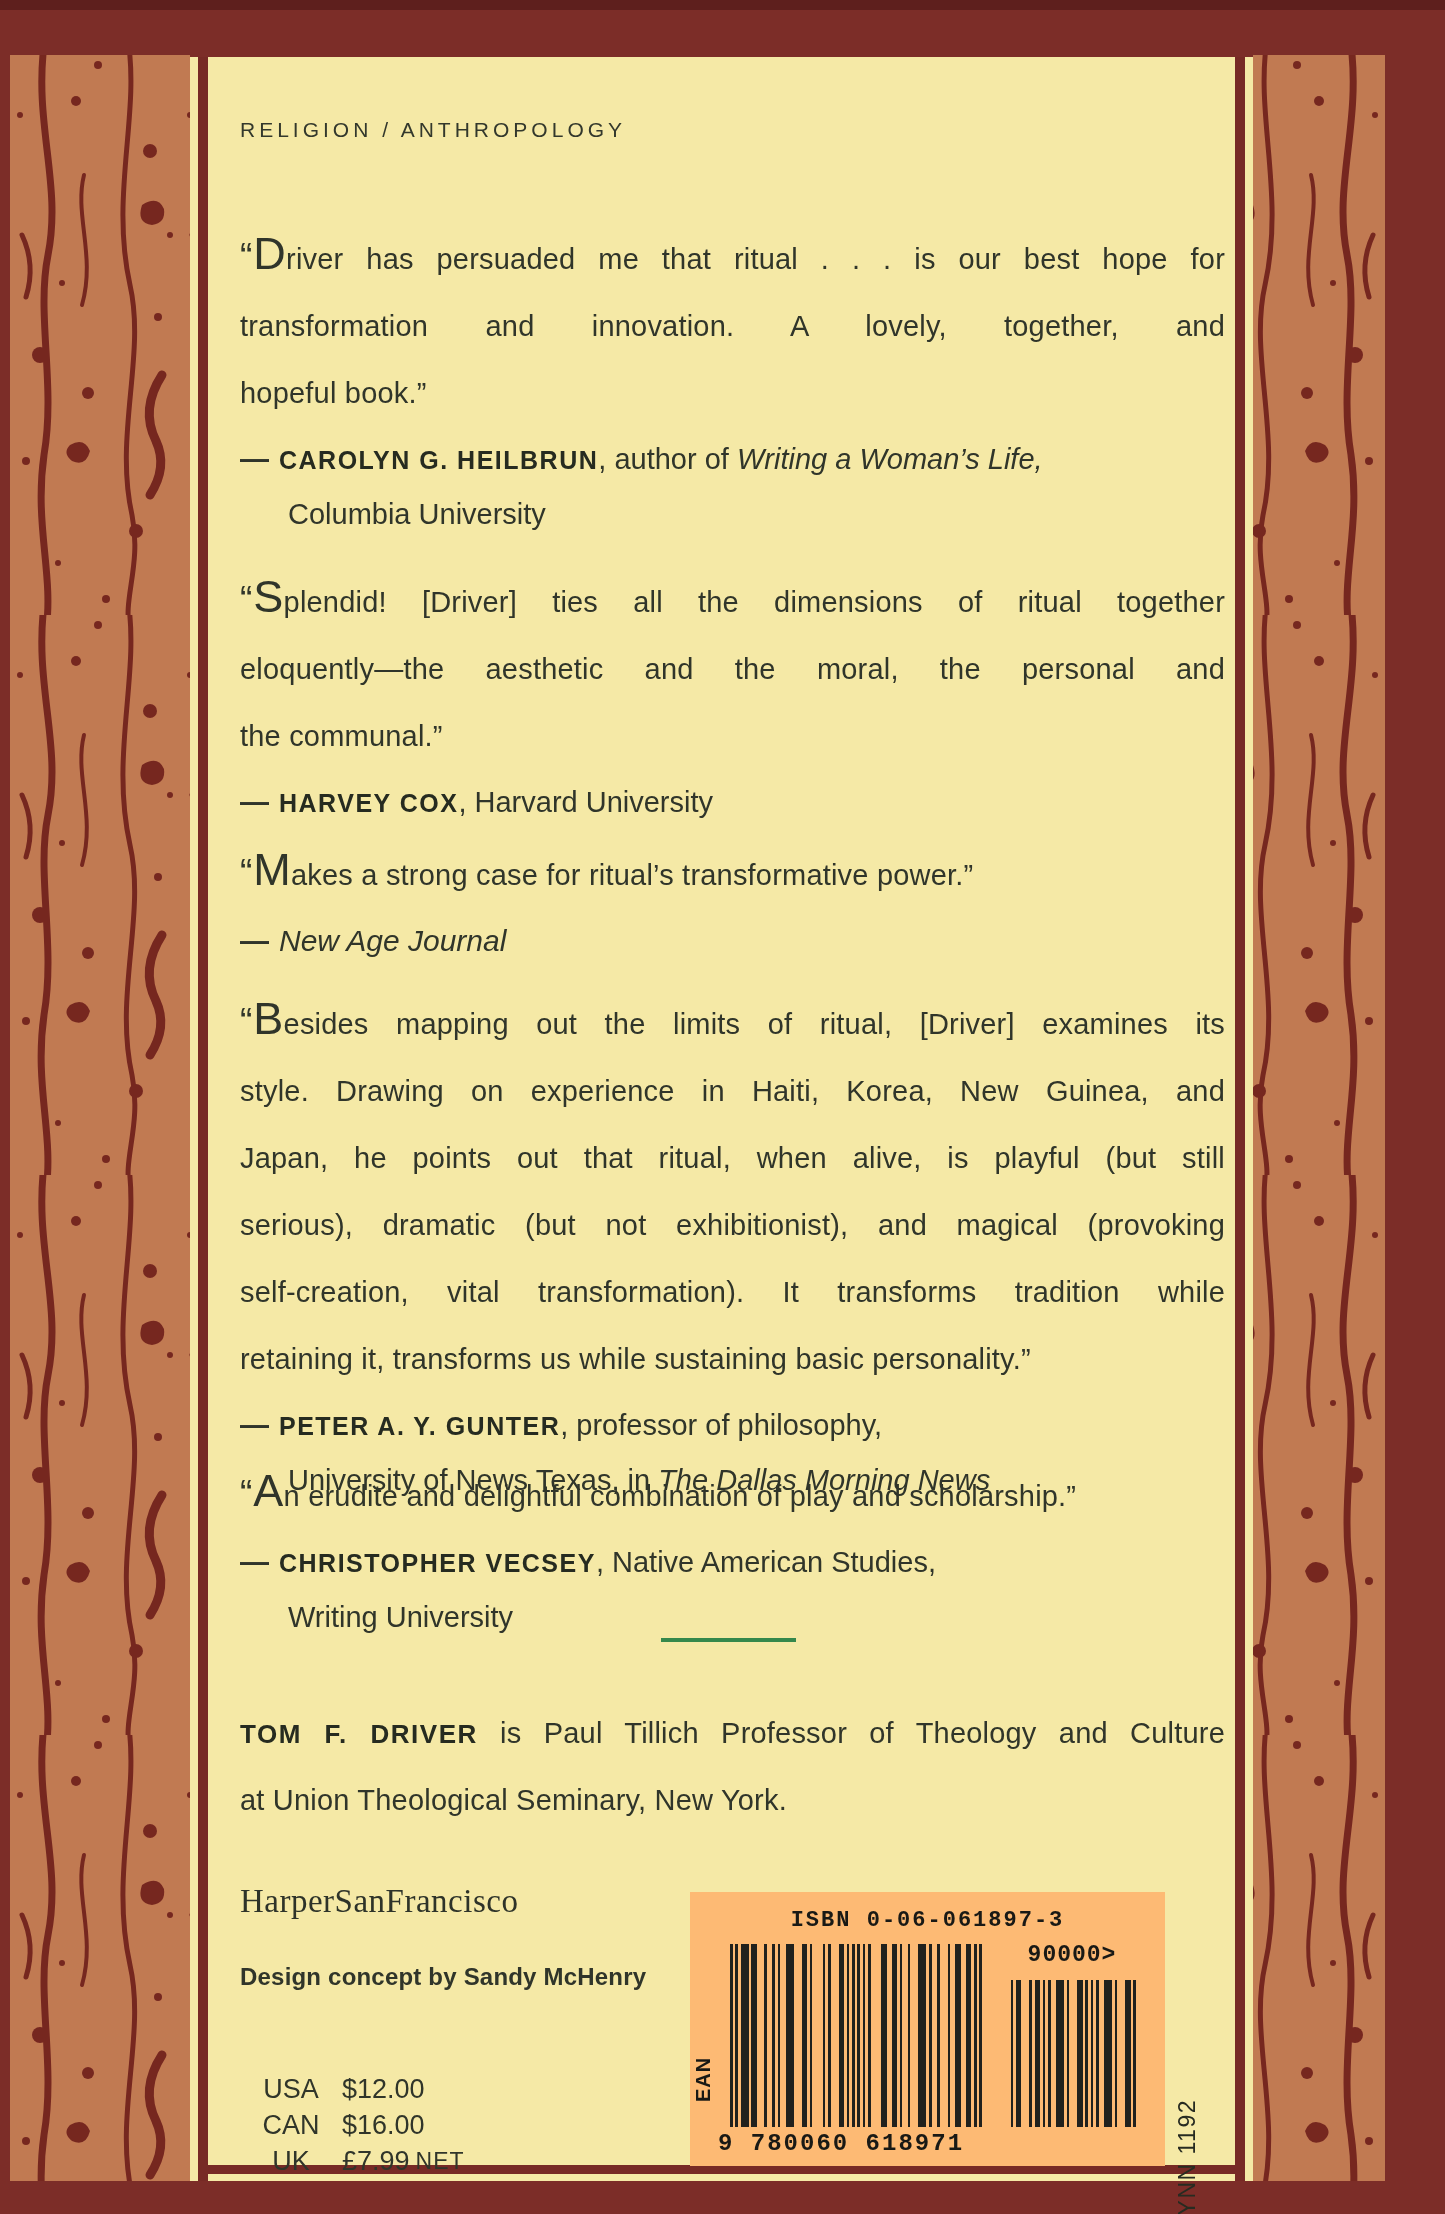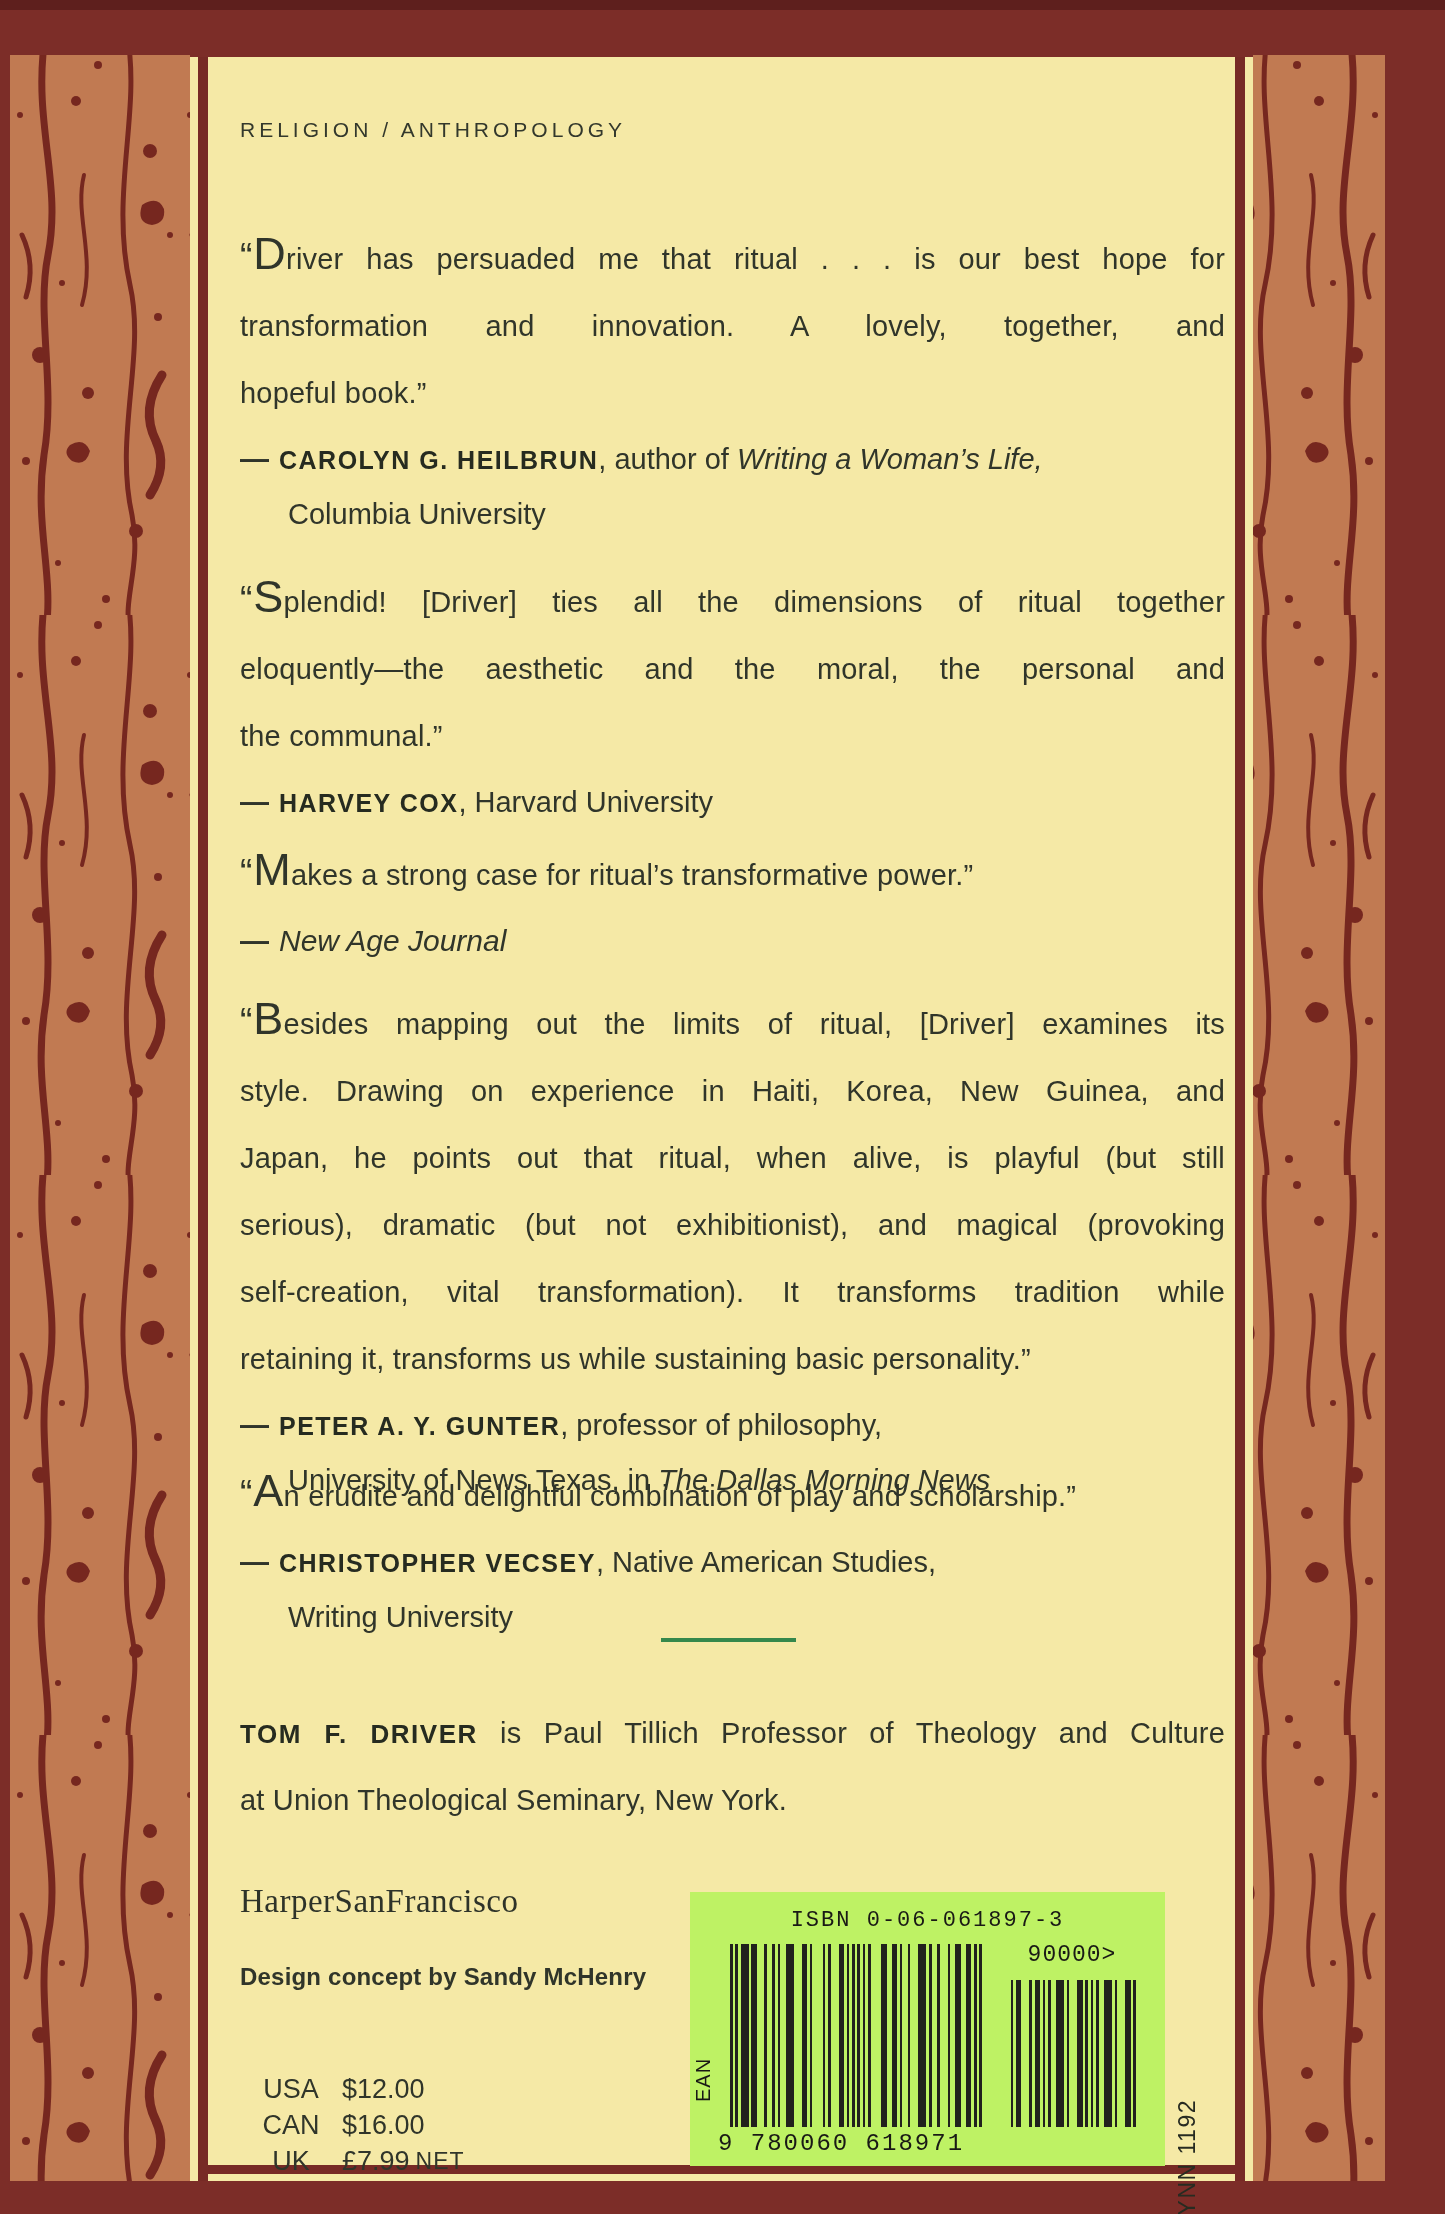--- a/index.html
+++ b/index.html
@@ -37,21 +37,21 @@
   .author-note{top:1643px;}
   .author-note .qline{line-height:66px;}
   .author-name{font-weight:700;font-size:26px;letter-spacing:1.5px;color:#262b20;}
   .publisher{top:1826px;font-family:"Liberation Serif",serif;font-size:33px;letter-spacing:.5px;color:#2e3329;}
   .design-credit{top:1906px;font-size:24px;font-weight:700;letter-spacing:.2px;}
   .prices{top:2014px;font-size:27px;font-weight:500;}
   .price-row{display:flex;line-height:36px;}
   .price-region{width:102px;text-align:center;}
   .price-suffix{font-size:23px;margin-left:6px;align-self:center;letter-spacing:1px;}
   
-  .barcode-box{position:absolute;left:500px;top:1835px;width:475px;height:274px;background:#bef264;}
+  .barcode-box{position:absolute;left:500px;top:1835px;width:475px;height:274px;background:#fdba74;font-weight:bold;}
   .isbn-label{position:absolute;left:0;right:0;top:16px;text-align:center;
     font-family:"Liberation Mono",monospace;font-size:22px;letter-spacing:2px;color:#191915;}
   .ean-main{position:absolute;left:40px;top:52px;width:252px;height:183px;}
   .ean-digits{position:absolute;left:28px;top:238px;width:276px;
     font-family:"Liberation Mono",monospace;font-size:24px;letter-spacing:2px;color:#191915;white-space:nowrap;}
   .ean-vert{position:absolute;left:2px;top:100px;height:110px;
     writing-mode:vertical-rl;transform:rotate(180deg);
     font-size:20px;letter-spacing:1px;color:#191915;}
   .supp-label{position:absolute;left:318px;top:50px;width:128px;text-align:center;
     font-family:"Liberation Mono",monospace;font-size:23px;letter-spacing:1px;color:#191915;}

